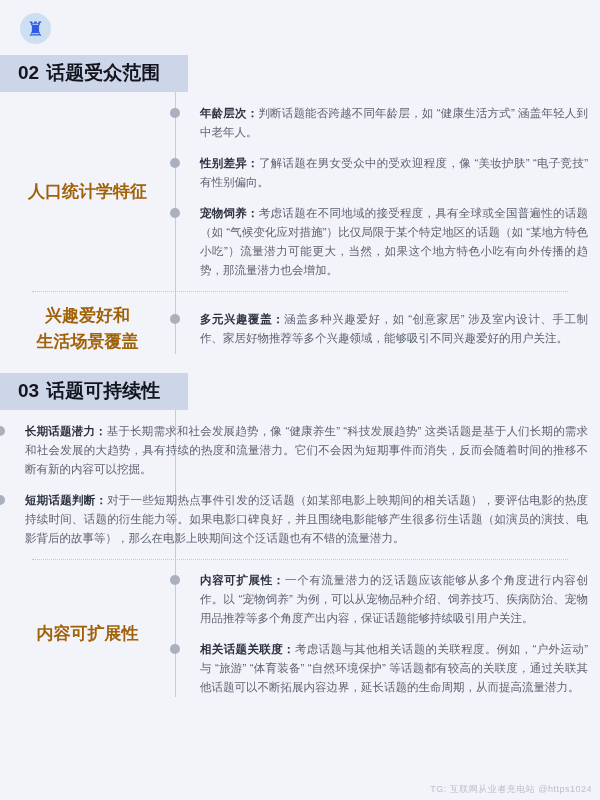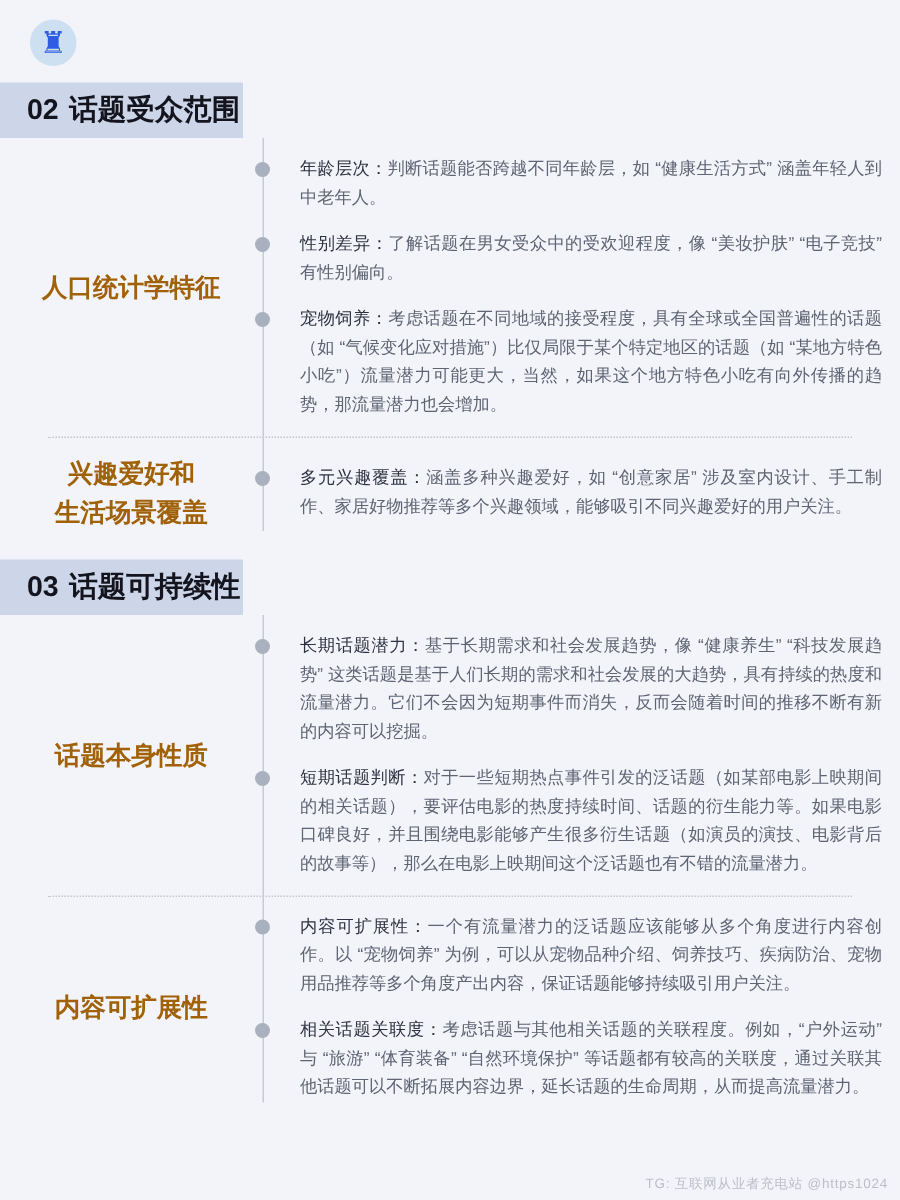--- a/index.html
+++ b/index.html
@@ -23,21 +23,21 @@
   .brand-title {
     font-size:19px; font-weight:bold; color:#b4b7c3; letter-spacing:6px;
   }
 
   
   .section-bar {
     display:inline-block;
     background:#ccd6e8;
     color:#13141e;
     font-size:19px; font-weight:bold;
-    padding:5px 2px 6px 18px;
+    padding:5px 28px 6px 18px;
     margin-top:2px;
   }
   .section-bar .sec-num { margin-right:7px; }
 
   
   .section-body { position:relative; padding:12px 0 8px 0; }
   .timeline-line {
     position:absolute; left:175px; top:0; bottom:8px;
     width:1px; background:#c5ccd9;
   }
@@ -53,21 +53,21 @@
     position:relative;
     font-size:11.5px; line-height:19px; color:#5d6472;
     text-align:justify;
   }
   .item + .item { margin-top:12px; }
   .dot {
     position:absolute; left:-30px; top:4px;
     width:10px; height:10px; border-radius:50%;
     background:#a9b1bf;
   }
-  .lead { font-weight:normal; color:#2c3240; }
+  .lead { font-weight:bold; color:#2c3240; }
 
   .divider {
     border-top:1px dotted #c4c7cf;
     margin:11px 32px;
     height:0;
   }
 
   .section + .section { margin-top:9px; }
 
   .watermark {
@@ -102,21 +102,20 @@
             <div class="group-label">兴趣爱好和
 生活场景覆盖</div>
             <div class="group-content">
               <div class="item"><span class="dot"></span><span class="lead">多元兴趣覆盖：</span><span class="item-text">涵盖多种兴趣爱好，如 “创意家居” 涉及室内设计、手工制作、家居好物推荐等多个兴趣领域，能够吸引不同兴趣爱好的用户关注。</span></div>
             </div>
           </div>
         </div></section>
       <section class="section"><div class="section-bar"><span class="sec-num">03</span><span class="sec-title">话题可持续性</span></div><div class="section-body">
           <div class="timeline-line"></div>
           <div class="group">
-            <div class="group-label">话题本身性质</div>
             <div class="group-content">
               <div class="item"><span class="dot"></span><span class="lead">长期话题潜力：</span><span class="item-text">基于长期需求和社会发展趋势，像 “健康养生” “科技发展趋势” 这类话题是基于人们长期的需求和社会发展的大趋势，具有持续的热度和流量潜力。它们不会因为短期事件而消失，反而会随着时间的推移不断有新的内容可以挖掘。</span></div>
               <div class="item"><span class="dot"></span><span class="lead">短期话题判断：</span><span class="item-text">对于一些短期热点事件引发的泛话题（如某部电影上映期间的相关话题），要评估电影的热度持续时间、话题的衍生能力等。如果电影口碑良好，并且围绕电影能够产生很多衍生话题（如演员的演技、电影背后的故事等），那么在电影上映期间这个泛话题也有不错的流量潜力。</span></div>
             </div>
           </div>
           <div class="divider"></div>
           <div class="group">
             <div class="group-label">内容可扩展性</div>
             <div class="group-content">
               <div class="item"><span class="dot"></span><span class="lead">内容可扩展性：</span><span class="item-text">一个有流量潜力的泛话题应该能够从多个角度进行内容创作。以 “宠物饲养” 为例，可以从宠物品种介绍、饲养技巧、疾病防治、宠物用品推荐等多个角度产出内容，保证话题能够持续吸引用户关注。</span></div>

